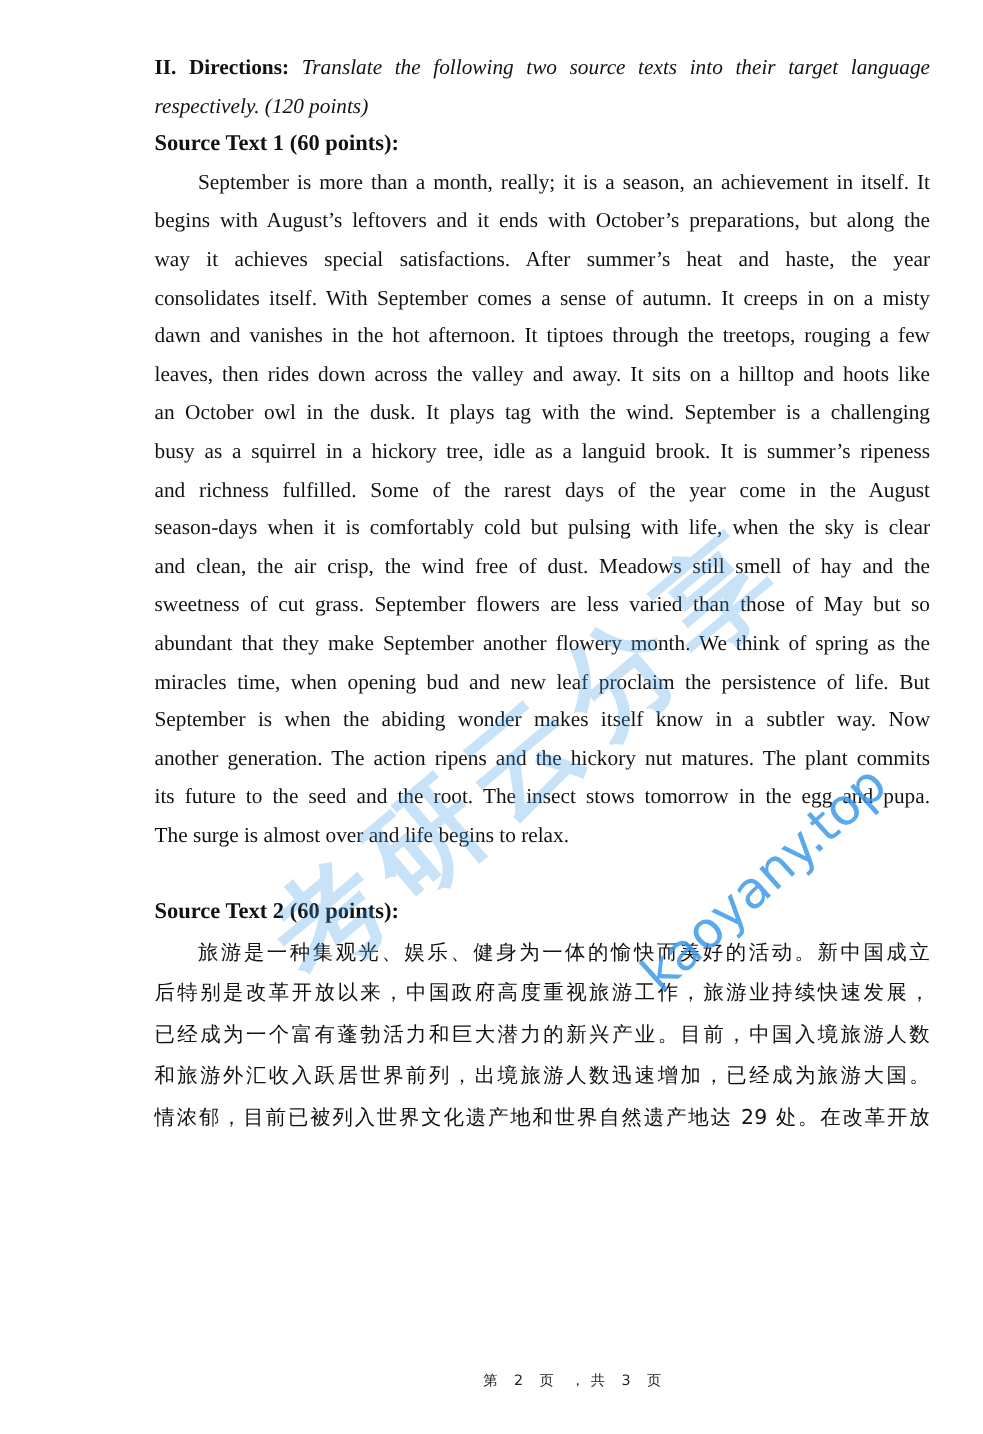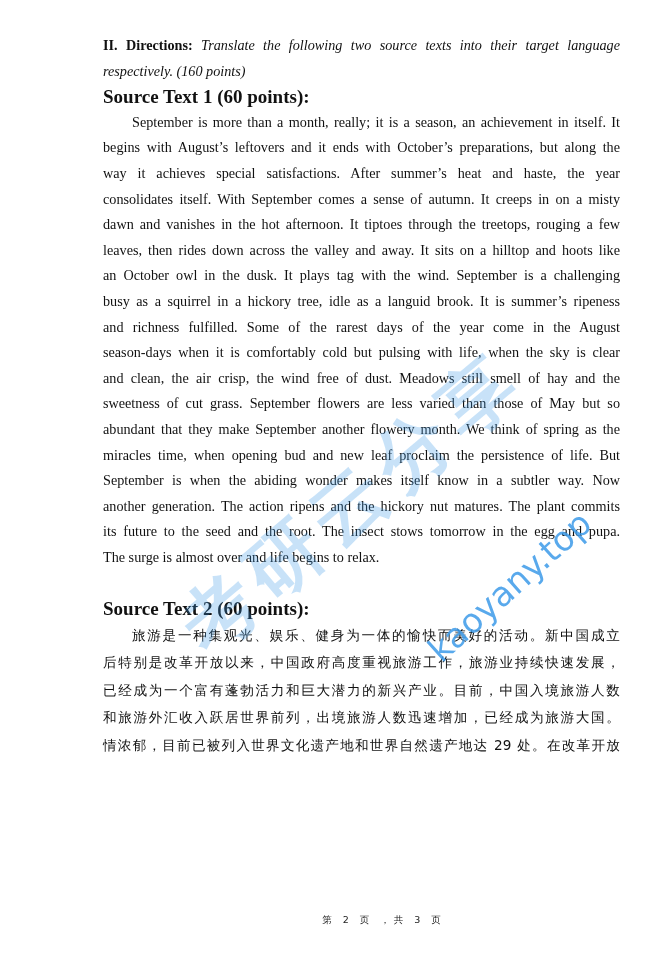--- a/index.html
+++ b/index.html
@@ -31,21 +31,21 @@
       line-height: 25.6px;
       text-align: justify;
       text-align-last: justify;
       white-space: nowrap;
     }
     .line.last { text-align-last: left; }
     .line.indent { text-indent: 29px; }
     .b { font-weight: bold; }
     .i { font-style: italic; }
     .heading {
-      font-size: 19px;
+      font-size: 15px;
       line-height: 25.6px;
       font-weight: bold;
     }
     .gap { height: 25.6px; }
     .zh {
       font-family: "DejaVu Sans", sans-serif;
       font-size: 13.6px;
       line-height: 27.6px;
       letter-spacing: 0.2px;
     }
@@ -93,21 +93,21 @@
 <body>
 
 <div class="page">
 
   <div class="content">
 
     <div class="line">
       <span class="b">II. Directions:</span>
       <span class="i">Translate the following two source texts into their target language</span>
     </div>
-    <div class="line last i">respectively. (160 points)</div>
+    <div class="line last i">respectively. (120 points)</div>
 
     <div class="heading">Source Text 1 (60 points):</div>
 
     <div>
       <div class="line indent">September is more than a month, really; it is a season, an achievement in itself. It</div>
       <div class="line">begins with August’s leftovers and it ends with October’s preparations, but along the</div>
       <div class="line">way it achieves special satisfactions. After summer’s heat and haste, the year</div>
       <div class="line">consolidates itself. With September comes a sense of autumn. It creeps in on a misty</div>
       <div class="line">dawn and vanishes in the hot afternoon. It tiptoes through the treetops, rouging a few</div>
       <div class="line">leaves, then rides down across the valley and away. It sits on a hilltop and hoots like</div>

